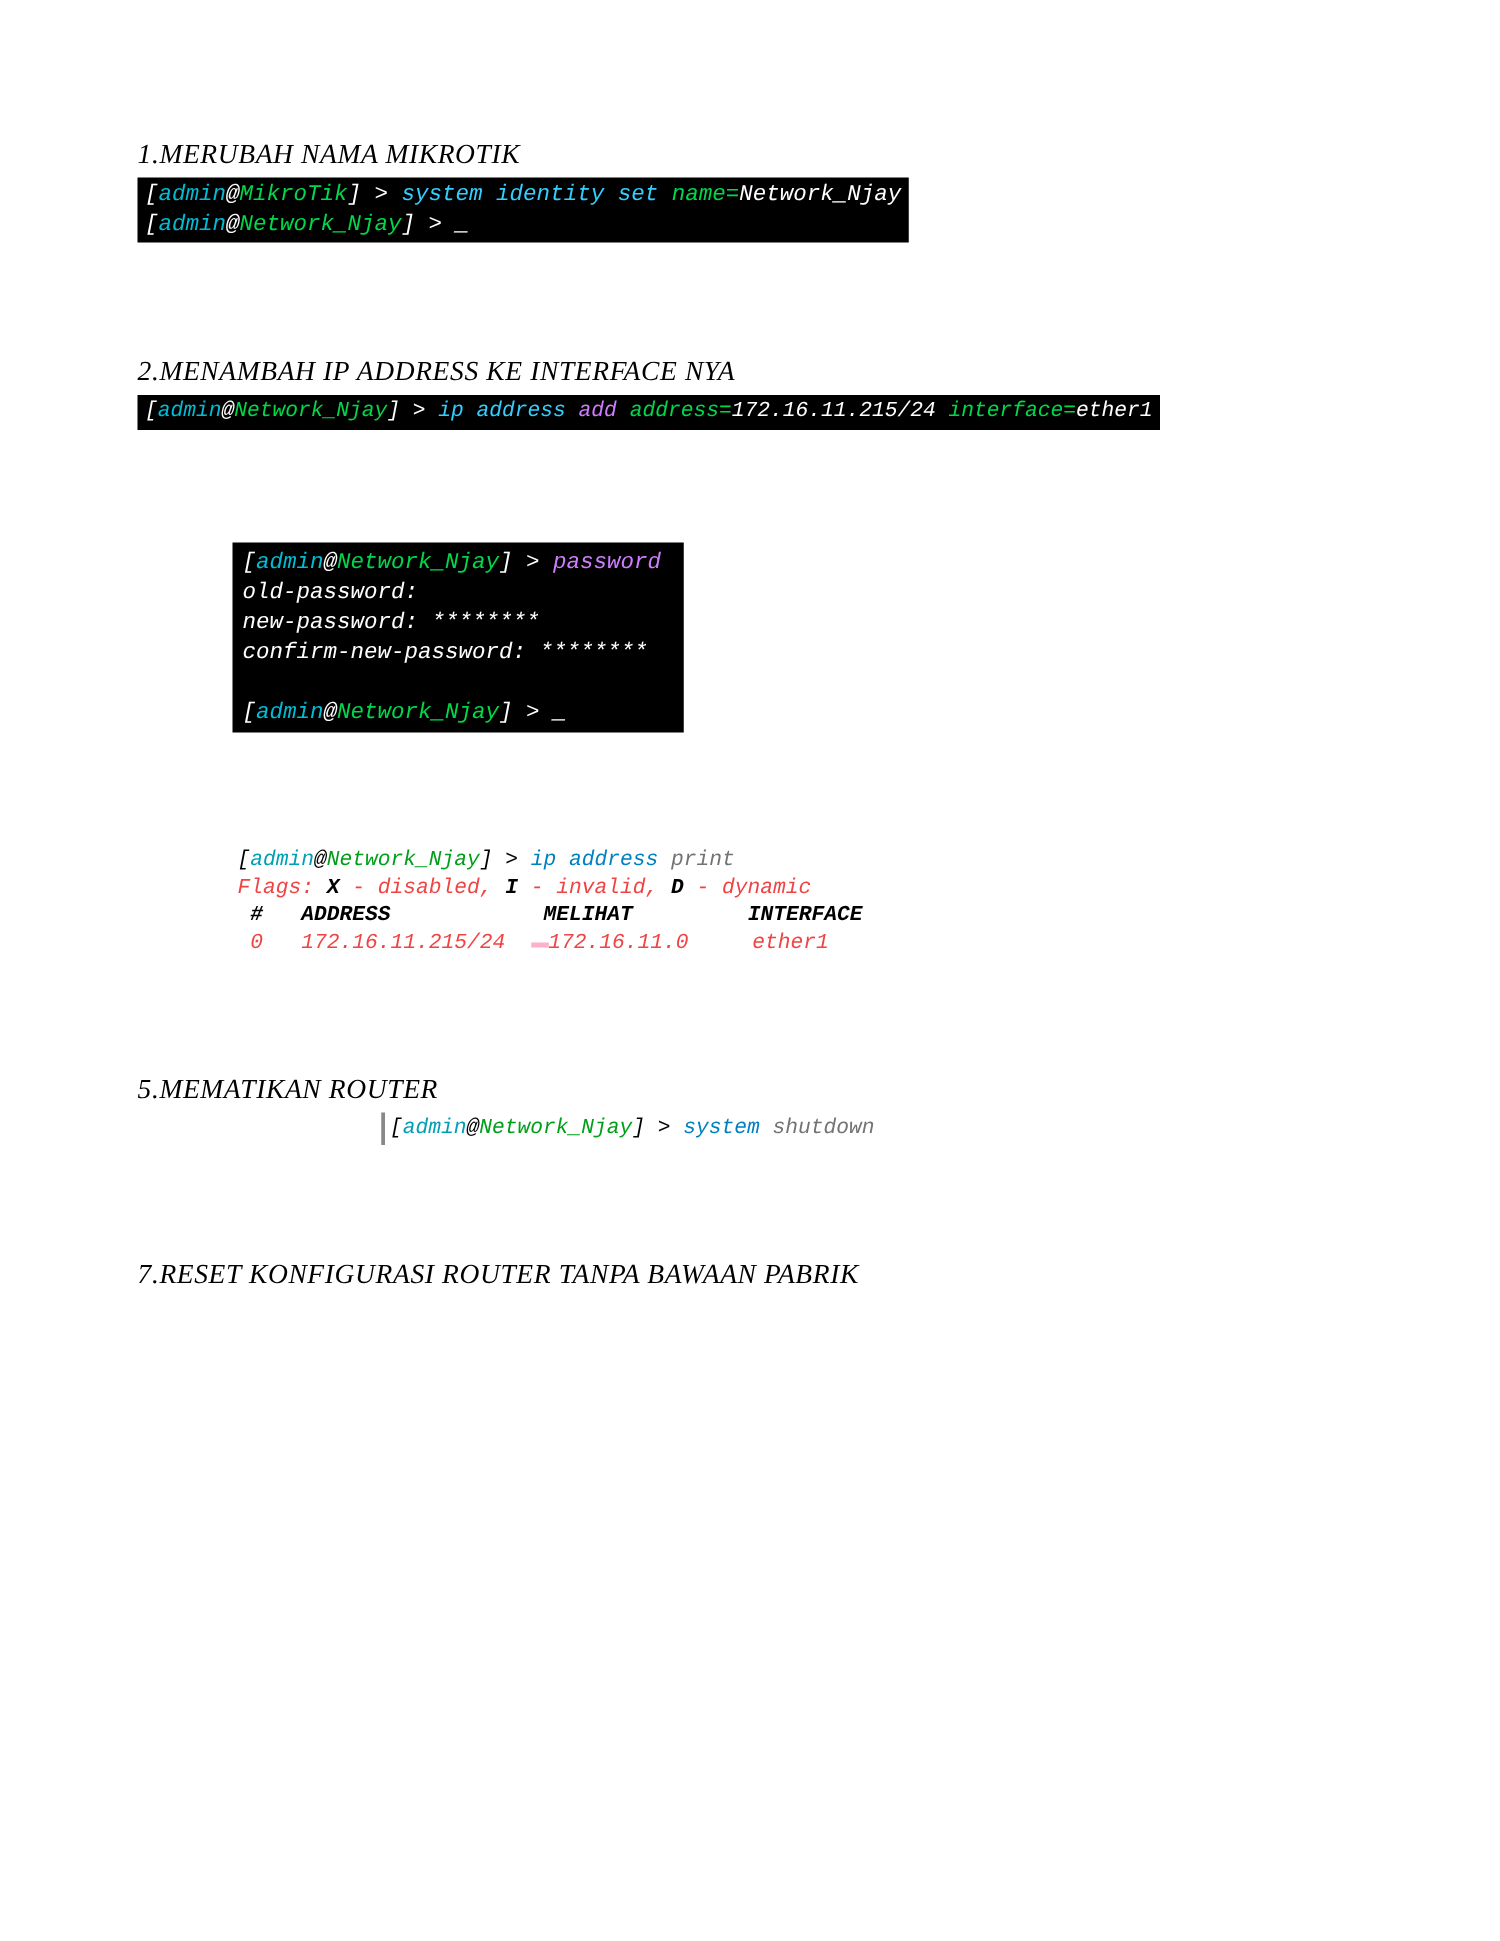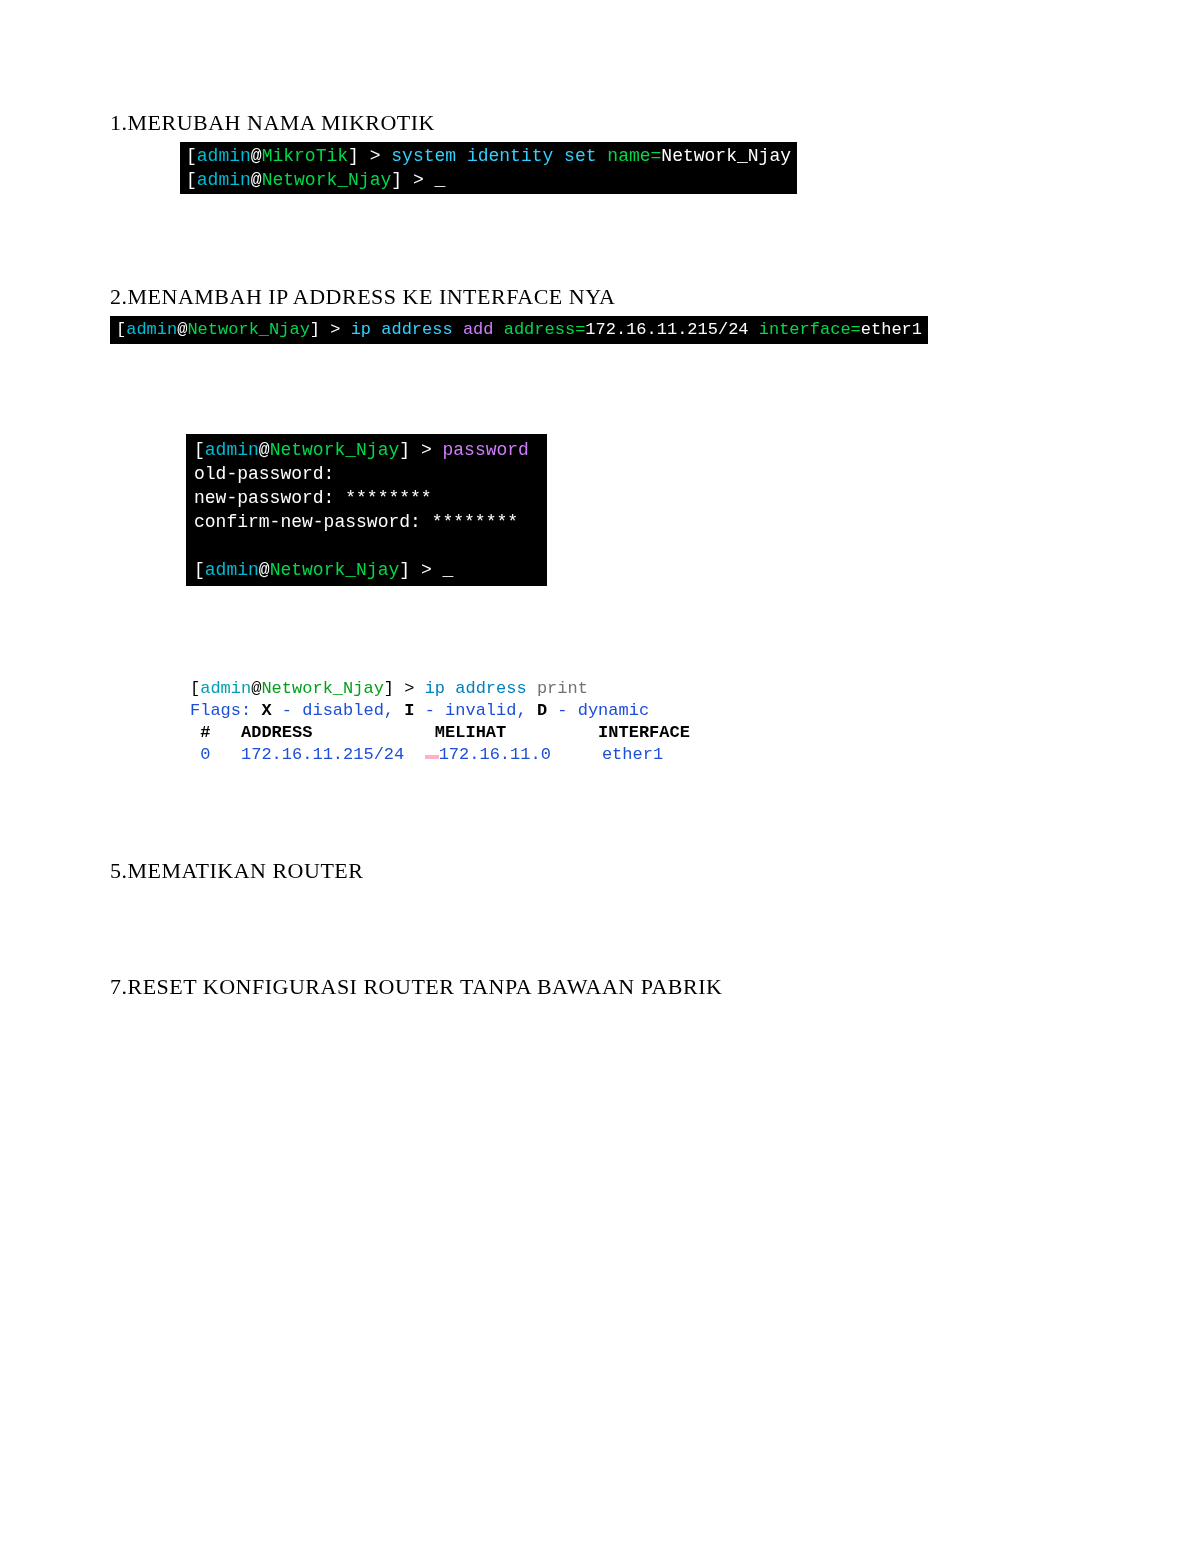--- a/index.html
+++ b/index.html
@@ -4,20 +4,21 @@
 <style>
   body {
     margin: 0;
     padding: 0;
     background: #fff;
     font-family: "Times New Roman", serif;
     width: 1200px;
   }
   .page {
     padding: 110px 120px 60px 110px;
+    font-style: italic;
   }
   .section {
     margin-bottom: 90px;
   }
   .heading {
     font-size: 22px;
     letter-spacing: 0.5px;
     margin-bottom: 6px;
   }
   
@@ -56,24 +57,24 @@
     border-left: 3px solid #888;
   }
   .term-light.noborder { border-left: none; }
   .term-light .bracket { color: #000; }
   .term-light .user    { color: #009fb3; }
   .term-light .at      { color: #000; }
   .term-light .host1   { color: #009f1a; }
   .term-light .gt      { color: #000; }
   .term-light .cmd     { color: #0080c0; }
   .term-light .pw      { color: #737373; }
-  .term-light .plain   { color: #1d4ed8; }
+  .term-light .plain   { color: #ef4444; }
   .term-light .bold    { font-weight: bold; }
   .term-light .pink    { background: #ffb0c8; display:inline-block; width:14px; height:4px; vertical-align:baseline;}
-  .indent-1 { margin-left: 70px; }
+  .indent-1 { }
   .indent-2 { margin-left: 76px; }
   .indent-3 { margin-left: 195px; }
 </style>
 </head>
 <body>
 
 <div class="page">
 
   <div class="section">
     <div class="heading">1.MERUBAH NAMA MIKROTIK</div>
@@ -97,20 +98,21 @@
 
   <div class="section">
     <div class="term-light indent-2 noborder"><span class="bracket">[</span><span class="user">admin</span><span class="at">@</span><span class="host1">Network_Njay</span><span class="bracket">] </span><span class="gt">&gt; </span><span class="cmd">ip address</span><span class="plain"> </span><span class="pw">print</span>
 <span class="plain">Flags: </span><span class="bold">X</span><span class="plain"> - disabled, </span><span class="bold">I</span><span class="plain"> - invalid, </span><span class="bold">D</span><span class="plain"> - dynamic</span>
 <span class="bold"> #   </span><span class="bold">ADDRESS</span><span class="plain">            </span><span class="bold">MELIHAT</span><span class="plain">         </span><span class="bold">INTERFACE</span>
 <span class="plain"> 0   </span><span class="plain">172.16.11.215/24</span><span class="plain">  </span><span class="pink"></span><span class="plain">172.16.11.0</span><span class="plain">     </span><span class="plain">ether1</span></div>
   </div>
 
   <div class="section">
     <div class="heading">5.MEMATIKAN ROUTER</div>
+    <div class="term-light indent-3"><span class="bracket">[</span><span class="user">admin</span><span class="at">@</span><span class="host1">Network_Njay</span><span class="bracket">] </span><span class="gt">&gt; </span><span class="cmd">system</span><span class="plain"> </span><span class="pw">shutdown</span></div>
   </div>
 
 
   <div class="section">
     <div class="heading">7.RESET KONFIGURASI ROUTER TANPA BAWAAN PABRIK</div>
   </div>
 
 </div>
 
 </body></html>

